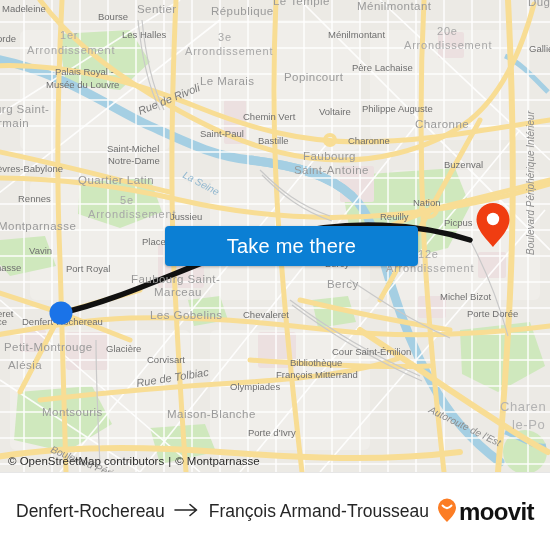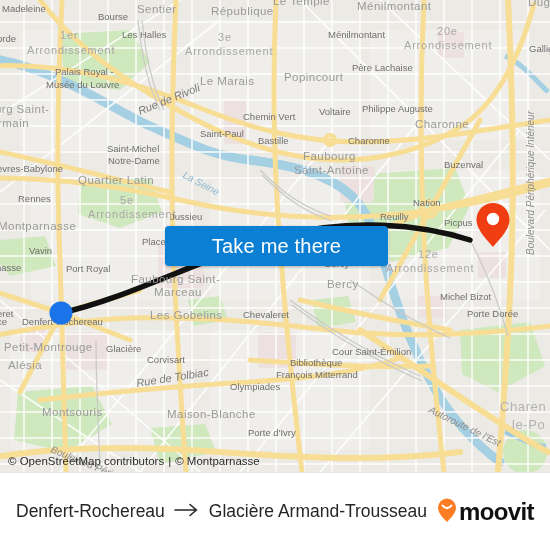--- a/index.html
+++ b/index.html
@@ -27,21 +27,21 @@
   .lbl-sta    { fill: #6f6f6f; font-size: 9.5px; }
   .lbl-water  { fill: #8fb6cf; font-size: 10px; font-style: italic; }
   .lbl-road   { fill: #7b7b7b; font-size: 11px; font-style: italic; }
   .lbl-road2  { fill: #8e8e8e; font-size: 10px; font-style: italic; }
   .lbl-big    { fill: #b3b3b3; font-size: 13px; letter-spacing: .6px; }
 
   
   #take-me-there {
     position: absolute;
     left: 165px; top: 226px;
-    width: 223px; height: 40px;
+    width: 253px; height: 40px;
     background: #0b7fd4;
     border: none; border-radius: 4px;
     color: #ffffff;
     font-family: "Liberation Sans", sans-serif;
     font-size: 20px;
     letter-spacing: .2px;
     cursor: pointer;
     box-shadow: 0 1px 3px rgba(0,0,0,.28);
     display: flex; align-items: center; justify-content: center;
   }
@@ -371,21 +371,21 @@
   </div>
 
   <div id="footer">
     <div id="route-summary">
       <span>Denfert-Rochereau</span>
       <span id="route-arrow">
         <svg width="26" height="14" viewBox="0 0 26 14" aria-hidden="true">
           <path d="M1 7 H22 M16 1.5 L22.5 7 L16 12.5" stroke="#262626" stroke-width="1.6" fill="none" stroke-linecap="round" stroke-linejoin="round"></path>
         </svg>
       </span>
-      <span>Glacière Armand-Trousseau</span>
+      <span>François Armand-Trousseau</span>
     </div>
 
     <div id="moovit-logo">
       <span>
         <svg width="22" height="26" viewBox="0 0 22 26" aria-hidden="true">
           <path d="M11 1.5 a9 9 0 0 1 9 9 c0 6.4 -7 12.2 -9 14.5
                    c-2 -2.3 -9 -8.1 -9 -14.5 a9 9 0 0 1 9 -9 Z" fill="#fc7d24"></path>
           <path d="M6.6 8.6 q4.4 5 8.8 0" stroke="#ffffff" stroke-width="2.1" fill="none" stroke-linecap="round"></path>
         </svg>
       </span>

